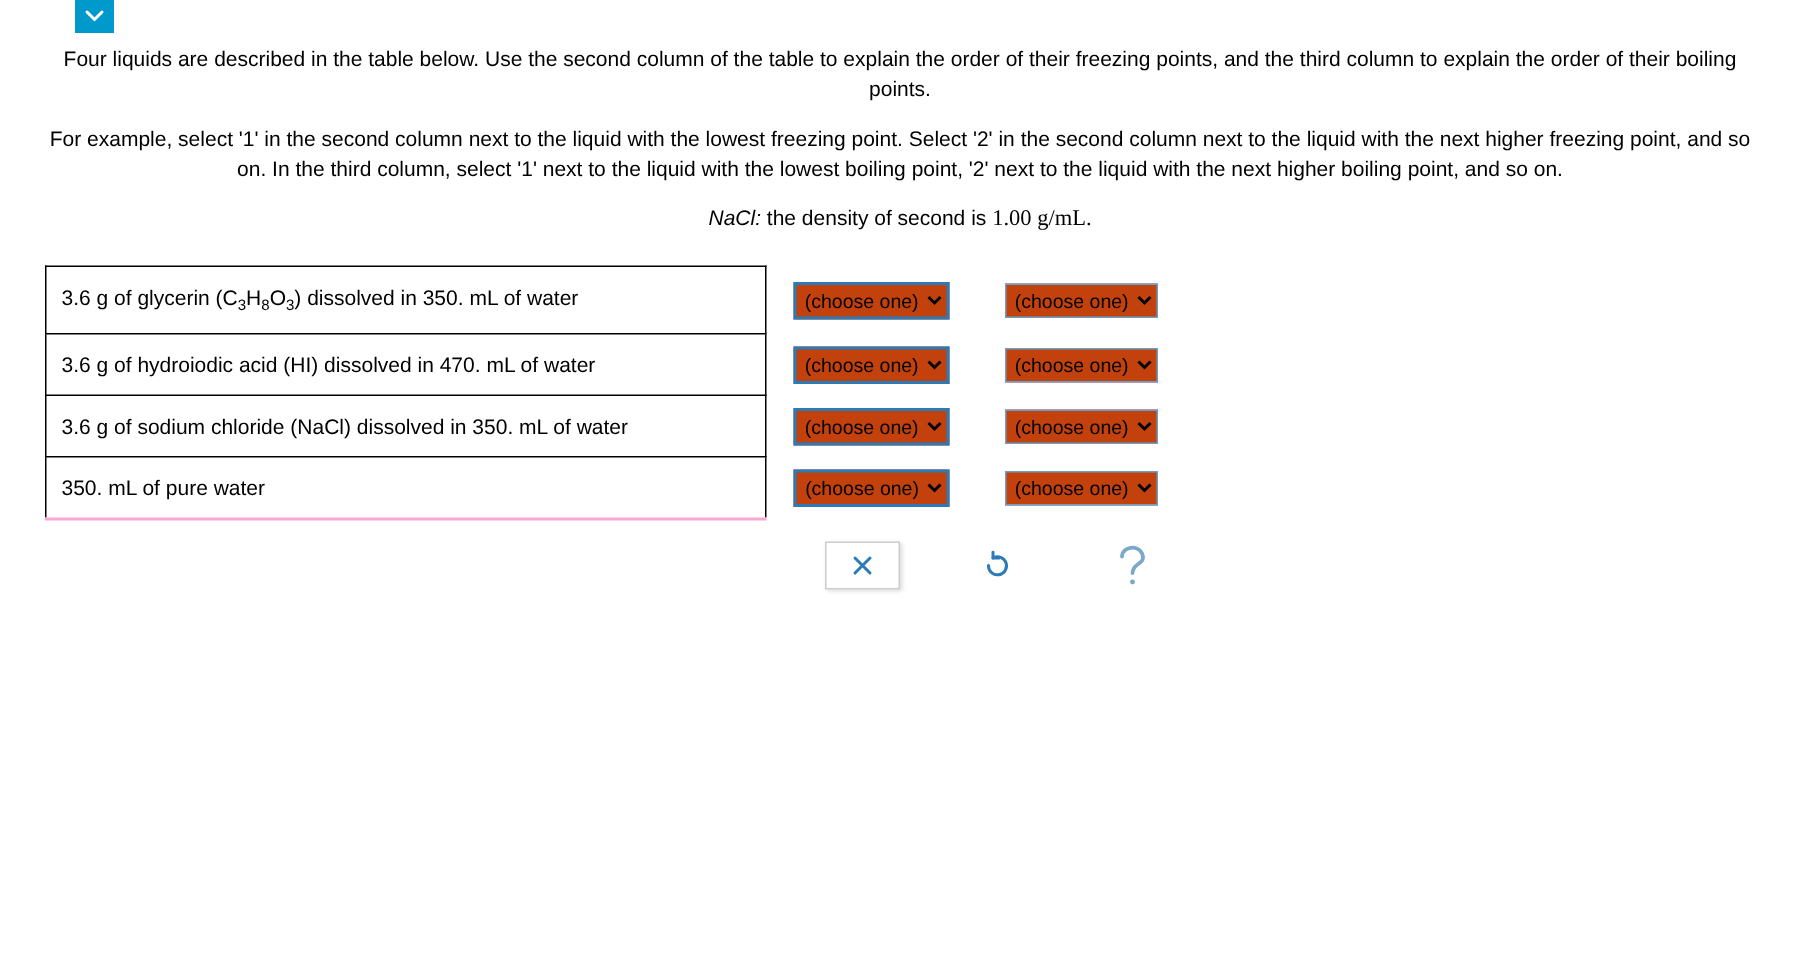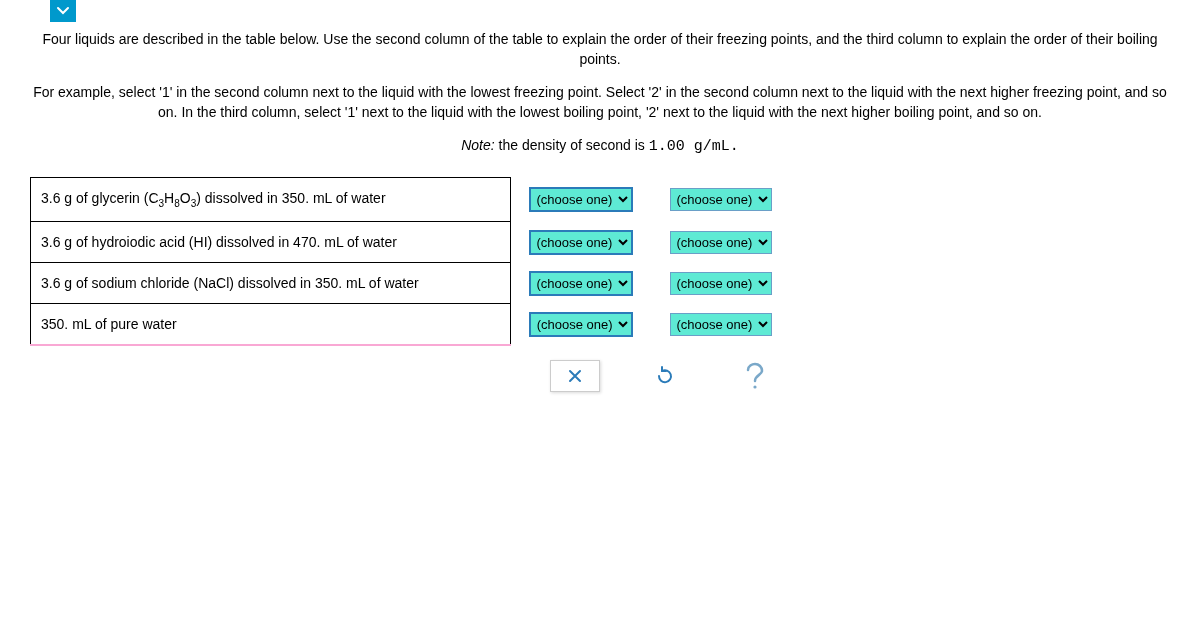--- a/index.html
+++ b/index.html
@@ -24,21 +24,21 @@
     margin-left: 50px;
     margin-bottom: 8px;
   }
   .chevron-box svg { display: block; }
   .instructions p {
     margin: 0 0 14px 0;
     line-height: 1.4;
     text-align: center;
   }
   .note-label { font-style: italic; }
-  .density-value { font-family: Liberation Mono, monospace; font-size: 15px; }
+  .density-value { font-family: Liberation Serif, serif; font-size: 15px; }
   table {
     border-collapse: collapse;
     margin-top: 20px;
   }
   th, td {
     border: 1px solid #000;
     padding: 12px 10px;
     text-align: left;
     font-weight: normal;
   }
@@ -57,21 +57,21 @@
     border-bottom: none;
     padding: 8px 4px;
   }
   tr:last-child td.sol-cell { border-bottom: 2px solid #f9a8d4; }
   tr:last-child td.sel-cell { }
   select {
     font-family: Verdana, Geneva, sans-serif;
     font-size: 13px;
     border: 1px solid #2b7bb9;
     padding: 2px 2px;
-    background: #5eead4;
+    background: #c2410c;
   }
   .fp-select { border-width: 2px; }
   .bp-select { border-width: 1px; border-color: #6a9fc7; }
   sub { font-size: 10px; }
   .action-row {
     margin-top: 14px;
     margin-left: 520px;
     display: flex;
     align-items: center;
     gap: 40px;
@@ -98,21 +98,21 @@
   <svg width="14" height="10" viewBox="0 0 14 10">
     <path d="M2 2 L7 7 L12 2" stroke="#fff" stroke-width="2" fill="none" stroke-linecap="round"></path>
   </svg>
 </div>
 
 <div class="container">
   <div class="instructions">
     <p>Four liquids are described in the table below. Use the second column of the table to explain the order of their freezing points, and the third column to explain the order of their boiling points.</p>
     <p>For example, select '1' in the second column next to the liquid with the lowest freezing point. Select '2' in the second column next to the liquid with the next higher freezing point, and so on. In the third column, select '1' next to the liquid with the lowest boiling point, '2' next to the liquid with the next higher boiling point, and so on.</p>
     <p>
-      <span class="note-label">Note:</span><span> the density of second is </span><span class="density-value">1.00 g/mL.</span>
+      <span class="note-label">NaCl:</span><span> the density of second is </span><span class="density-value">1.00 g/mL.</span>
     </p>
   </div>
 
   <table>
     <tbody>
     <tr>
       <td class="sol-cell">
         <span>3.6 g of glycerin (C</span><sub>3</sub><span>H</span><sub>8</sub><span>O</span><sub>3</sub><span>) dissolved in 350. mL of water</span>
       </td>
       <td class="sel-cell">

